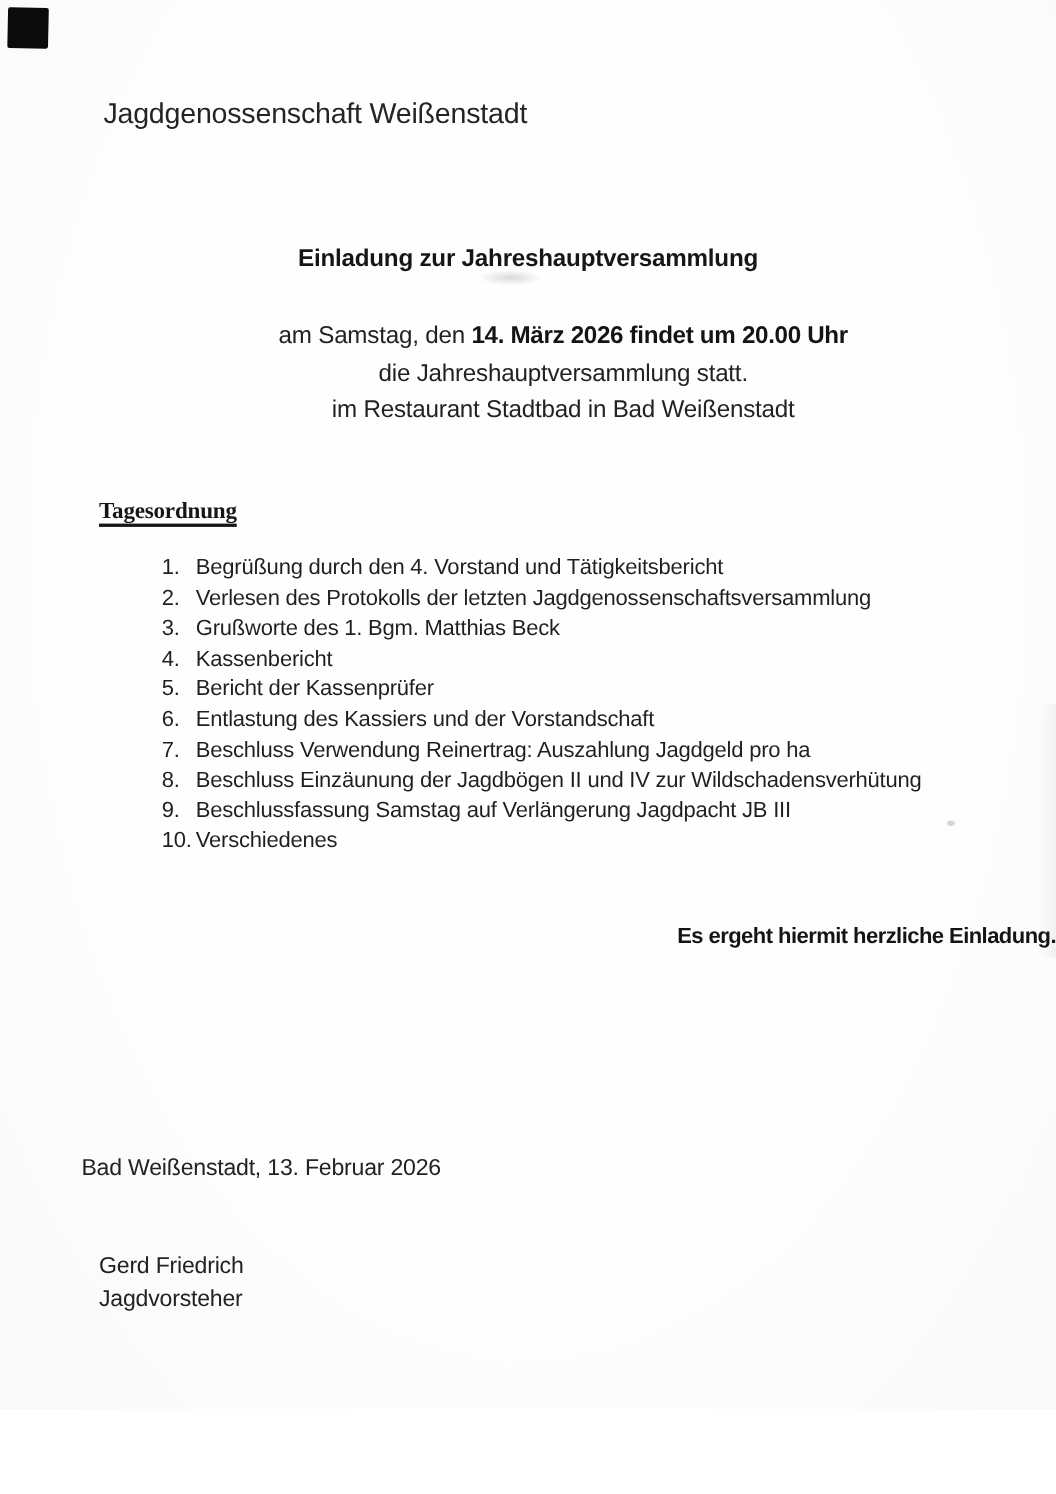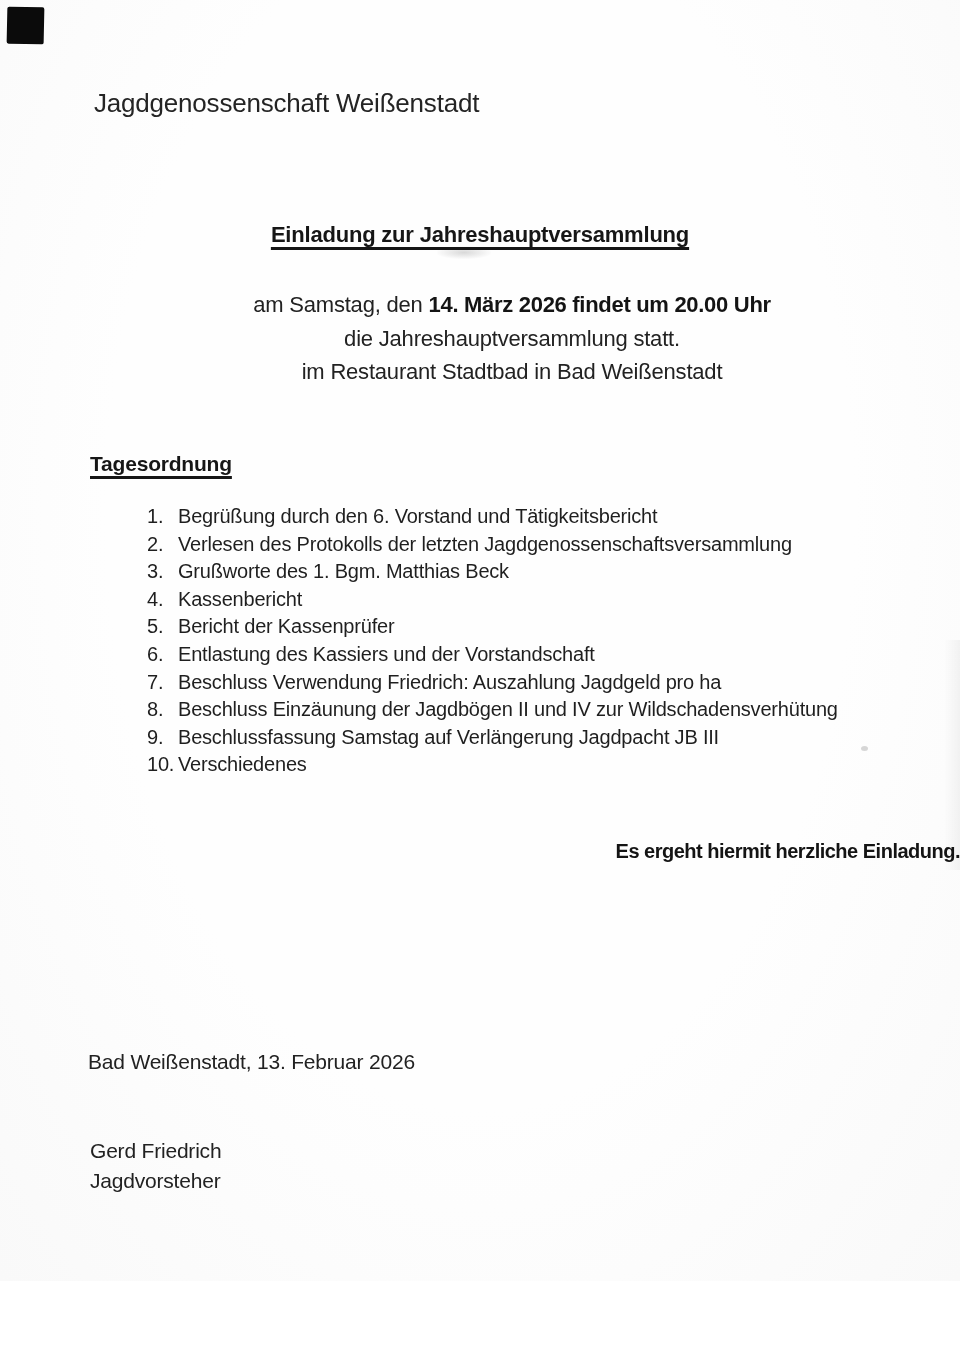--- a/index.html
+++ b/index.html
@@ -71,21 +71,20 @@
     left: 0;
     top: 222px;
     width: 100%;
     text-align: center;
     font-size: 22px;
     font-weight: bold;
     letter-spacing: -0.2px;
     color: #161616;
   }
   .doc-title .u {
-    text-decoration: underline;
     text-decoration-thickness: 2.5px;
     text-underline-offset: 5px;
   }
 
   
   .intro {
     position: absolute;
     left: 0;
     top: 288px;
     width: 100%;
@@ -103,20 +102,21 @@
     position: absolute;
     left: 90px;
     top: 452px;
     font-size: 21px;
     font-weight: bold;
     color: #161616;
     text-decoration: underline;
     text-decoration-thickness: 2.5px;
     text-underline-offset: 5px;
     letter-spacing: -0.2px;
+    font-family: Liberation Serif, serif;
   }
   .agenda-list {
     position: absolute;
     left: 147px;
     top: 503px;
     font-size: 20px;
     line-height: 27.6px;
     letter-spacing: -0.2px;
     color: #1f1f1f;
   }
@@ -148,21 +148,21 @@
     width: 805px;
     font-size: 20px;
     line-height: 31px;
     letter-spacing: -0.2px;
     color: #202020;
   }
 
   
   .place-date {
     position: absolute;
-    left: 88px;
+    left: 74px;
     top: 1050px;
     font-size: 21px;
     letter-spacing: -0.2px;
     color: #222222;
   }
 
   
   .signature {
     position: absolute;
     left: 90px;
@@ -195,21 +195,21 @@
     </div>
     <div>die Jahreshauptversammlung statt.</div>
     <div>im Restaurant Stadtbad in Bad Weißenstadt</div>
   </div>
 
   <div class="agenda-heading">Tagesordnung</div>
 
   <div class="agenda-list">
     <div class="agenda-row">
       <span class="num">1.</span>
-      <span class="txt">Begrüßung durch den 6. Vorstand und Tätigkeitsbericht</span>
+      <span class="txt">Begrüßung durch den 4. Vorstand und Tätigkeitsbericht</span>
     </div>
     <div class="agenda-row">
       <span class="num">2.</span>
       <span class="txt">Verlesen des Protokolls der letzten Jagdgenossenschaftsversammlung</span>
     </div>
     <div class="agenda-row">
       <span class="num">3.</span>
       <span class="txt">Grußworte des 1. Bgm. Matthias Beck</span>
     </div>
     <div class="agenda-row">
@@ -219,21 +219,21 @@
     <div class="agenda-row">
       <span class="num">5.</span>
       <span class="txt">Bericht der Kassenprüfer</span>
     </div>
     <div class="agenda-row">
       <span class="num">6.</span>
       <span class="txt">Entlastung des Kassiers und der Vorstandschaft</span>
     </div>
     <div class="agenda-row">
       <span class="num">7.</span>
-      <span class="txt">Beschluss Verwendung Friedrich: Auszahlung Jagdgeld pro ha</span>
+      <span class="txt">Beschluss Verwendung Reinertrag: Auszahlung Jagdgeld pro ha</span>
     </div>
     <div class="agenda-row">
       <span class="num">8.</span>
       <span class="txt">Beschluss Einzäunung der Jagdbögen II und IV zur Wildschadensverhütung</span>
     </div>
     <div class="agenda-row">
       <span class="num">9.</span>
       <span class="txt">Beschlussfassung Samstag auf Verlängerung Jagdpacht JB III</span>
     </div>
     <div class="agenda-row">

